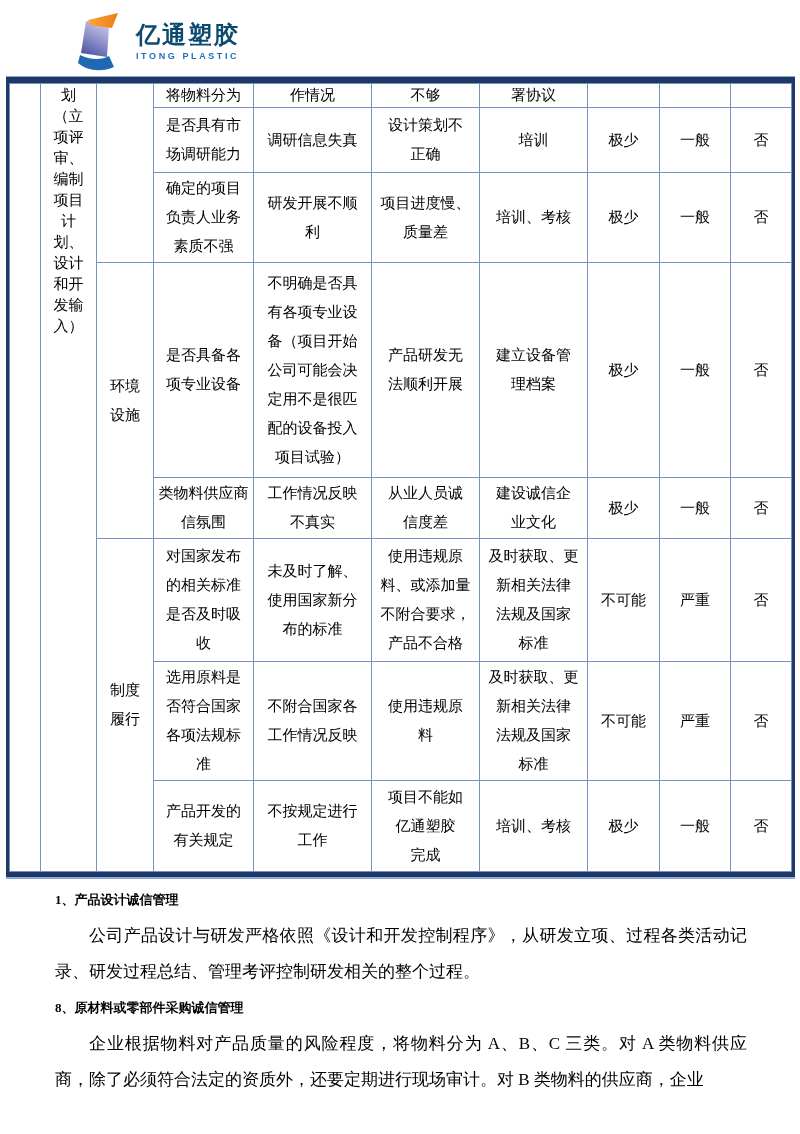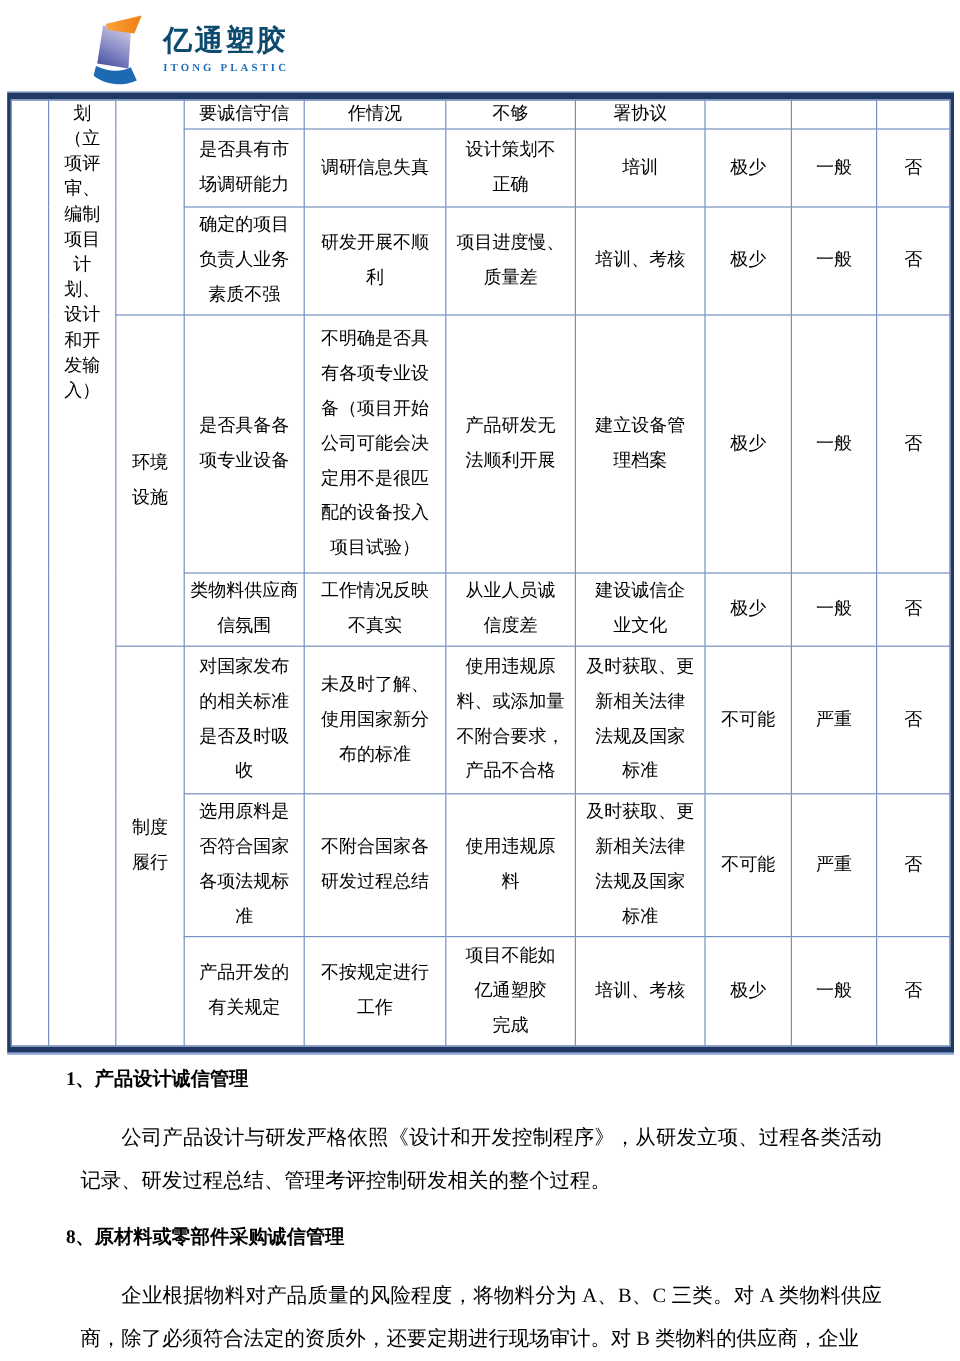--- a/index.html
+++ b/index.html
@@ -4,42 +4,42 @@
 <style>
   html,body{margin:0;padding:0;}
   body{
     width:800px;height:1134px;position:relative;background:#ffffff;
     font-family:"Liberation Serif","DejaVu Serif",serif;color:#000;
     overflow:hidden;
   }
   
   .logo{position:absolute;left:74px;top:6px;height:66px;display:flex;align-items:center;gap:8px;background:#fff;padding:2px 10px 2px 2px;}
   .logo-cn{font-family:"Liberation Sans","DejaVu Sans",sans-serif;font-size:24px;font-weight:bold;color:#0c4a6e;letter-spacing:2px;line-height:26px;}
-  .logo-en{font-family:Liberation Serif, serif;font-size:9px;font-weight:bold;color:#1e6fb8;letter-spacing:2.6px;margin-top:3px;}
+  .logo-en{font-family:Liberation Sans, sans-serif;font-size:9px;font-weight:bold;color:#1e6fb8;letter-spacing:2.6px;margin-top:3px;}
   
   .tablewrap{
     position:absolute;left:6px;top:77px;width:789px;box-sizing:border-box;
     border:3px solid #1f3864;border-top-width:6px;border-bottom-width:5px;
     box-shadow:0 -1px 0 #8eaadb, 0 2px 0 #8eaadb;
     background:#fff;
   }
   table.risk{border-collapse:collapse;table-layout:fixed;width:783px;}
   table.risk td{
     border:1px solid #7591c2;
     text-align:center;vertical-align:middle;
     font-size:15px;line-height:29px;
     padding:1px 4px;white-space:pre-line;
     overflow:hidden;
   }
   tr.cont td{line-height:21px;vertical-align:top;}
   td.phase{vertical-align:top;line-height:28px;padding-top:4px;}
   
   .content{position:absolute;left:55px;top:882px;width:692px;}
-  .content h3{margin:0;font-size:16px;font-weight:bold;line-height:36px;}
-  .content p{margin:12px;font-size:17px;line-height:36px;text-indent:2em;text-align:justify;}
+  .content h3{margin:0;font-size:13px;font-weight:bold;line-height:36px;}
+  .content p{margin:0;font-size:17px;line-height:36px;text-indent:2em;text-align:justify;}
   .pageno{position:absolute;left:0;top:1169px;width:100%;text-align:center;font-size:13px;}
 </style>
 </head>
 <body>
 
 <div class="logo">
   <svg width="52" height="60" viewBox="0 0 52 60">
     <defs>
       <linearGradient id="bookGrad" x1="0.6" y1="0" x2="0.2" y2="1">
         <stop offset="0" stop-color="#c9c4e4"></stop>
@@ -84,21 +84,21 @@
 审、
 编制
 项目
 计
 划、
 设计
 和开
 发输
 入）</td>
       <td rowspan="3"></td>
-      <td>要诚信守信</td>
+      <td>将物料分为</td>
       <td>作情况</td>
       <td>不够</td>
       <td>署协议</td>
       <td></td>
       <td></td>
       <td></td>
     </tr>
     <tr style="height:65px">
       <td>是否具有市
 场调研能力</td>
@@ -177,21 +177,21 @@
       <td>不可能</td>
       <td>严重</td>
       <td>否</td>
     </tr>
     <tr style="height:119px">
       <td>选用原料是
 否符合国家
 各项法规标
 准</td>
       <td>不附合国家各
-研发过程总结</td>
+工作情况反映</td>
       <td>使用违规原
 料</td>
       <td>及时获取、更
 新相关法律
 法规及国家
 标准</td>
       <td>不可能</td>
       <td>严重</td>
       <td>否</td>
     </tr>

